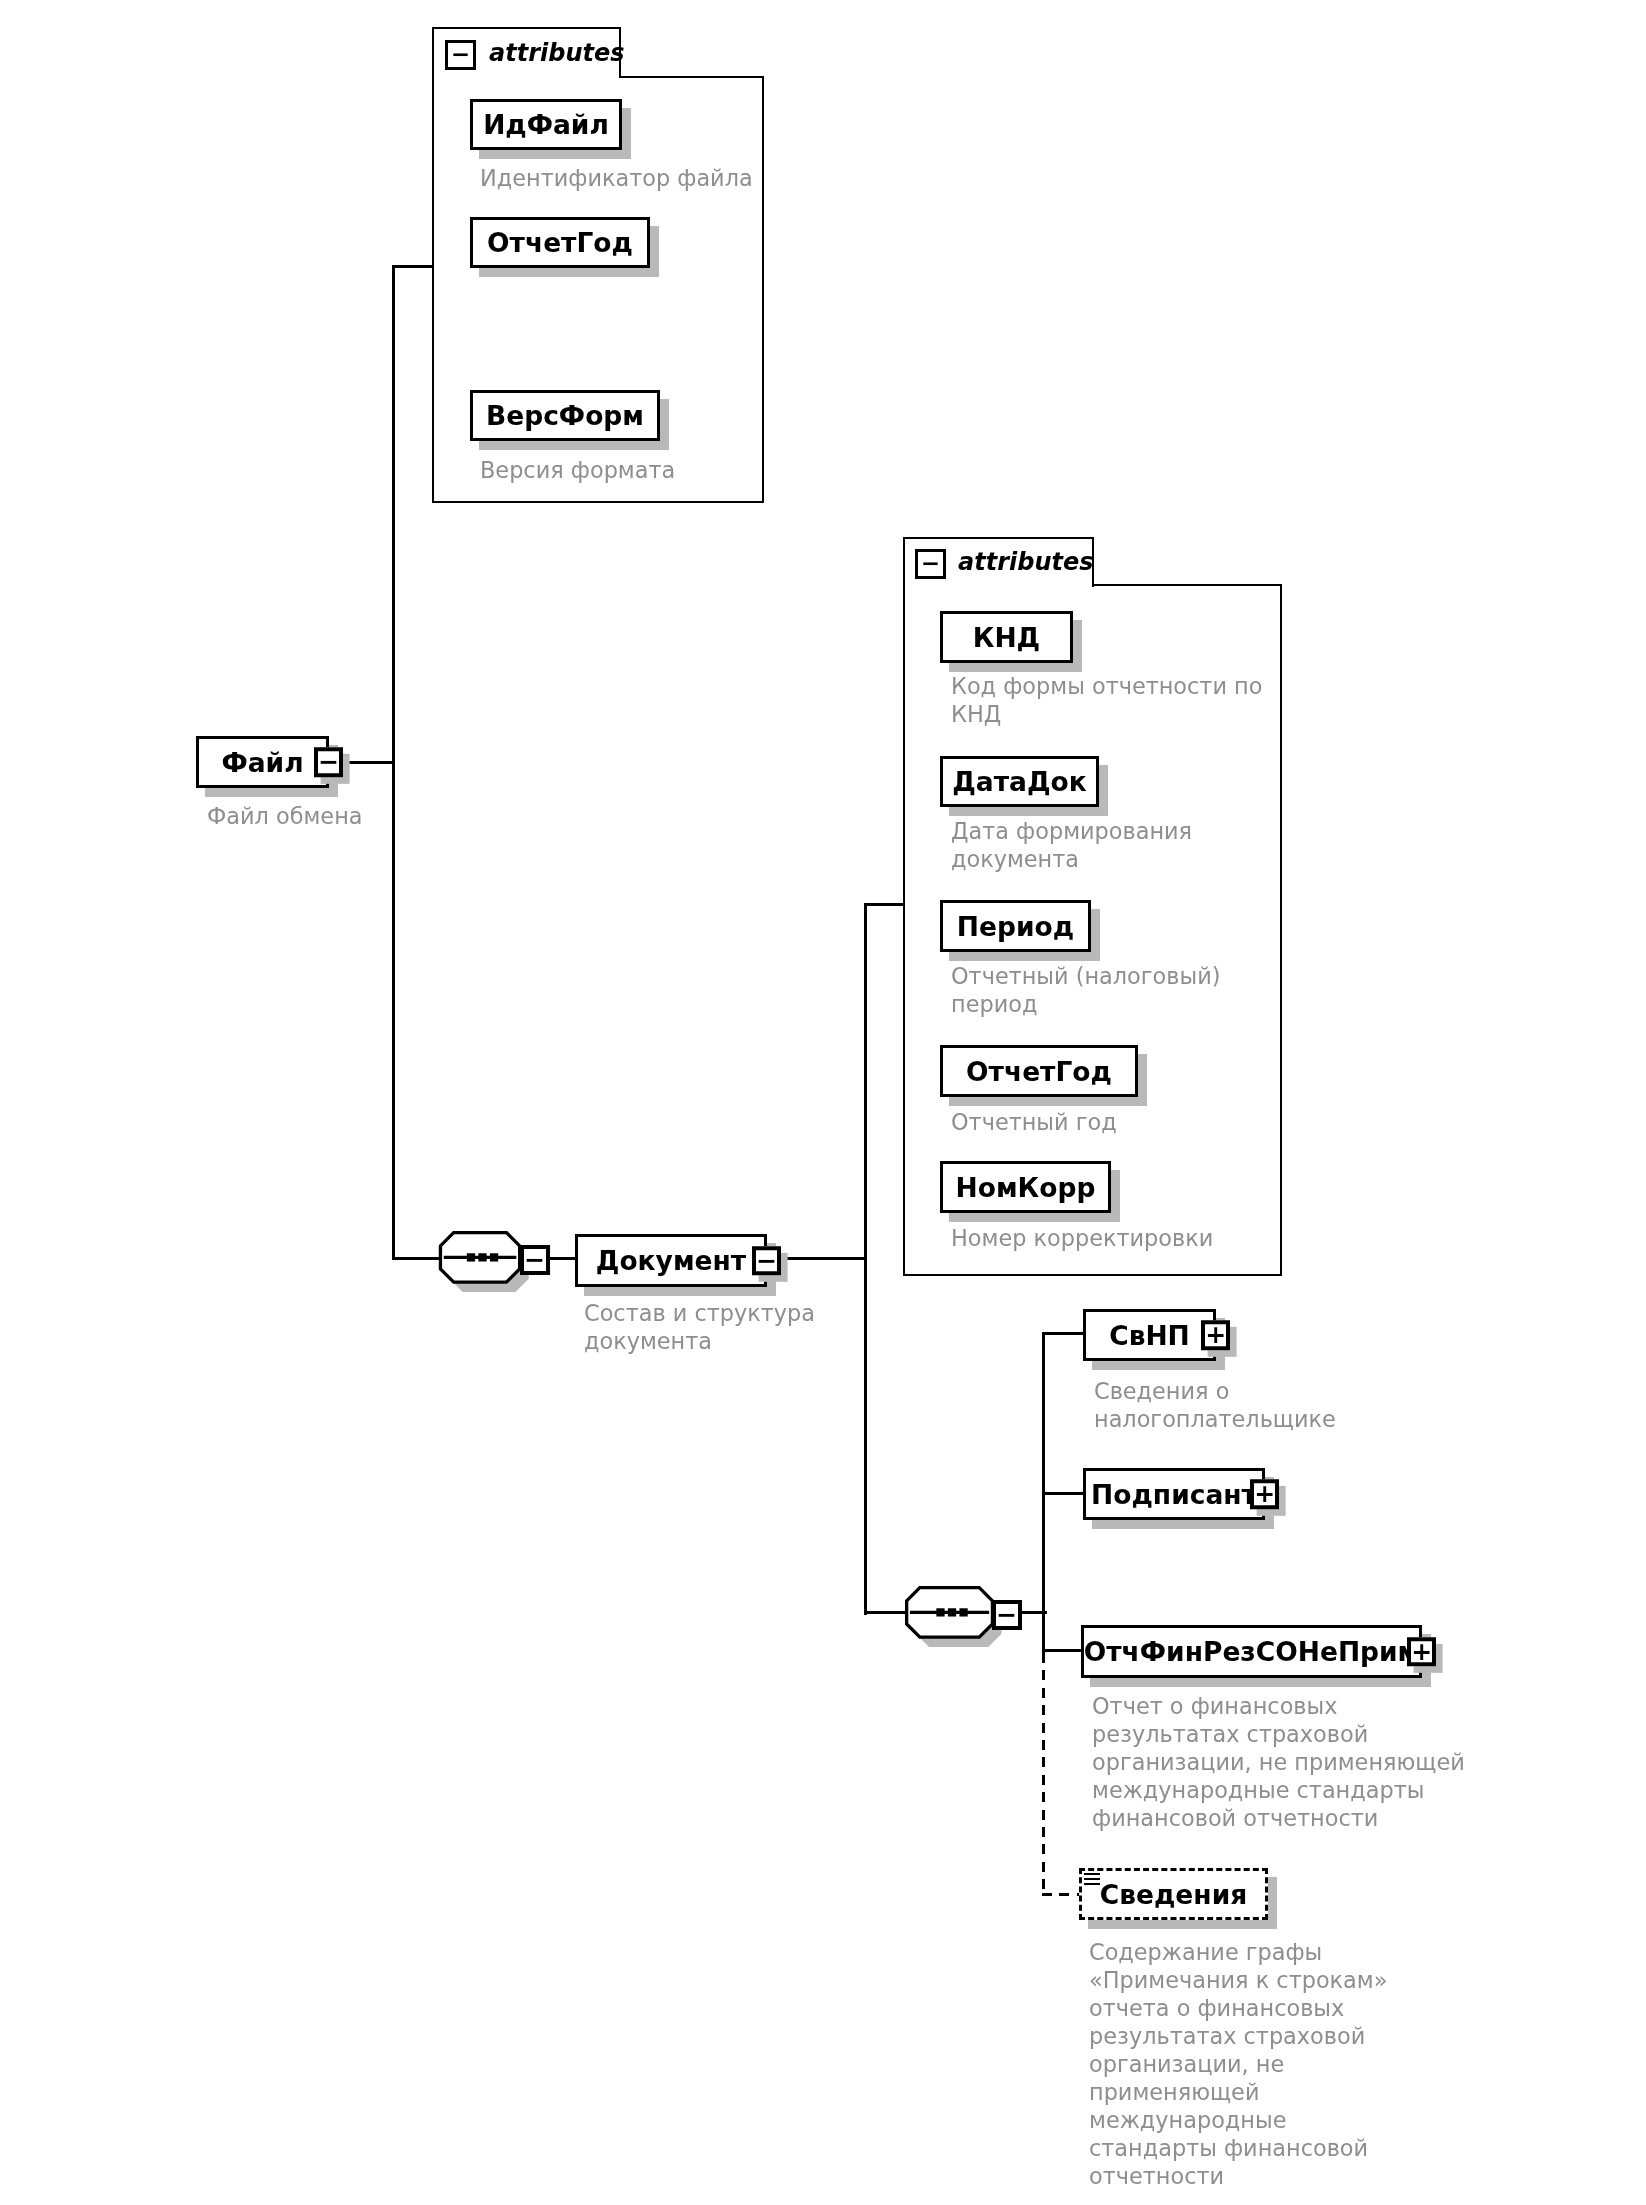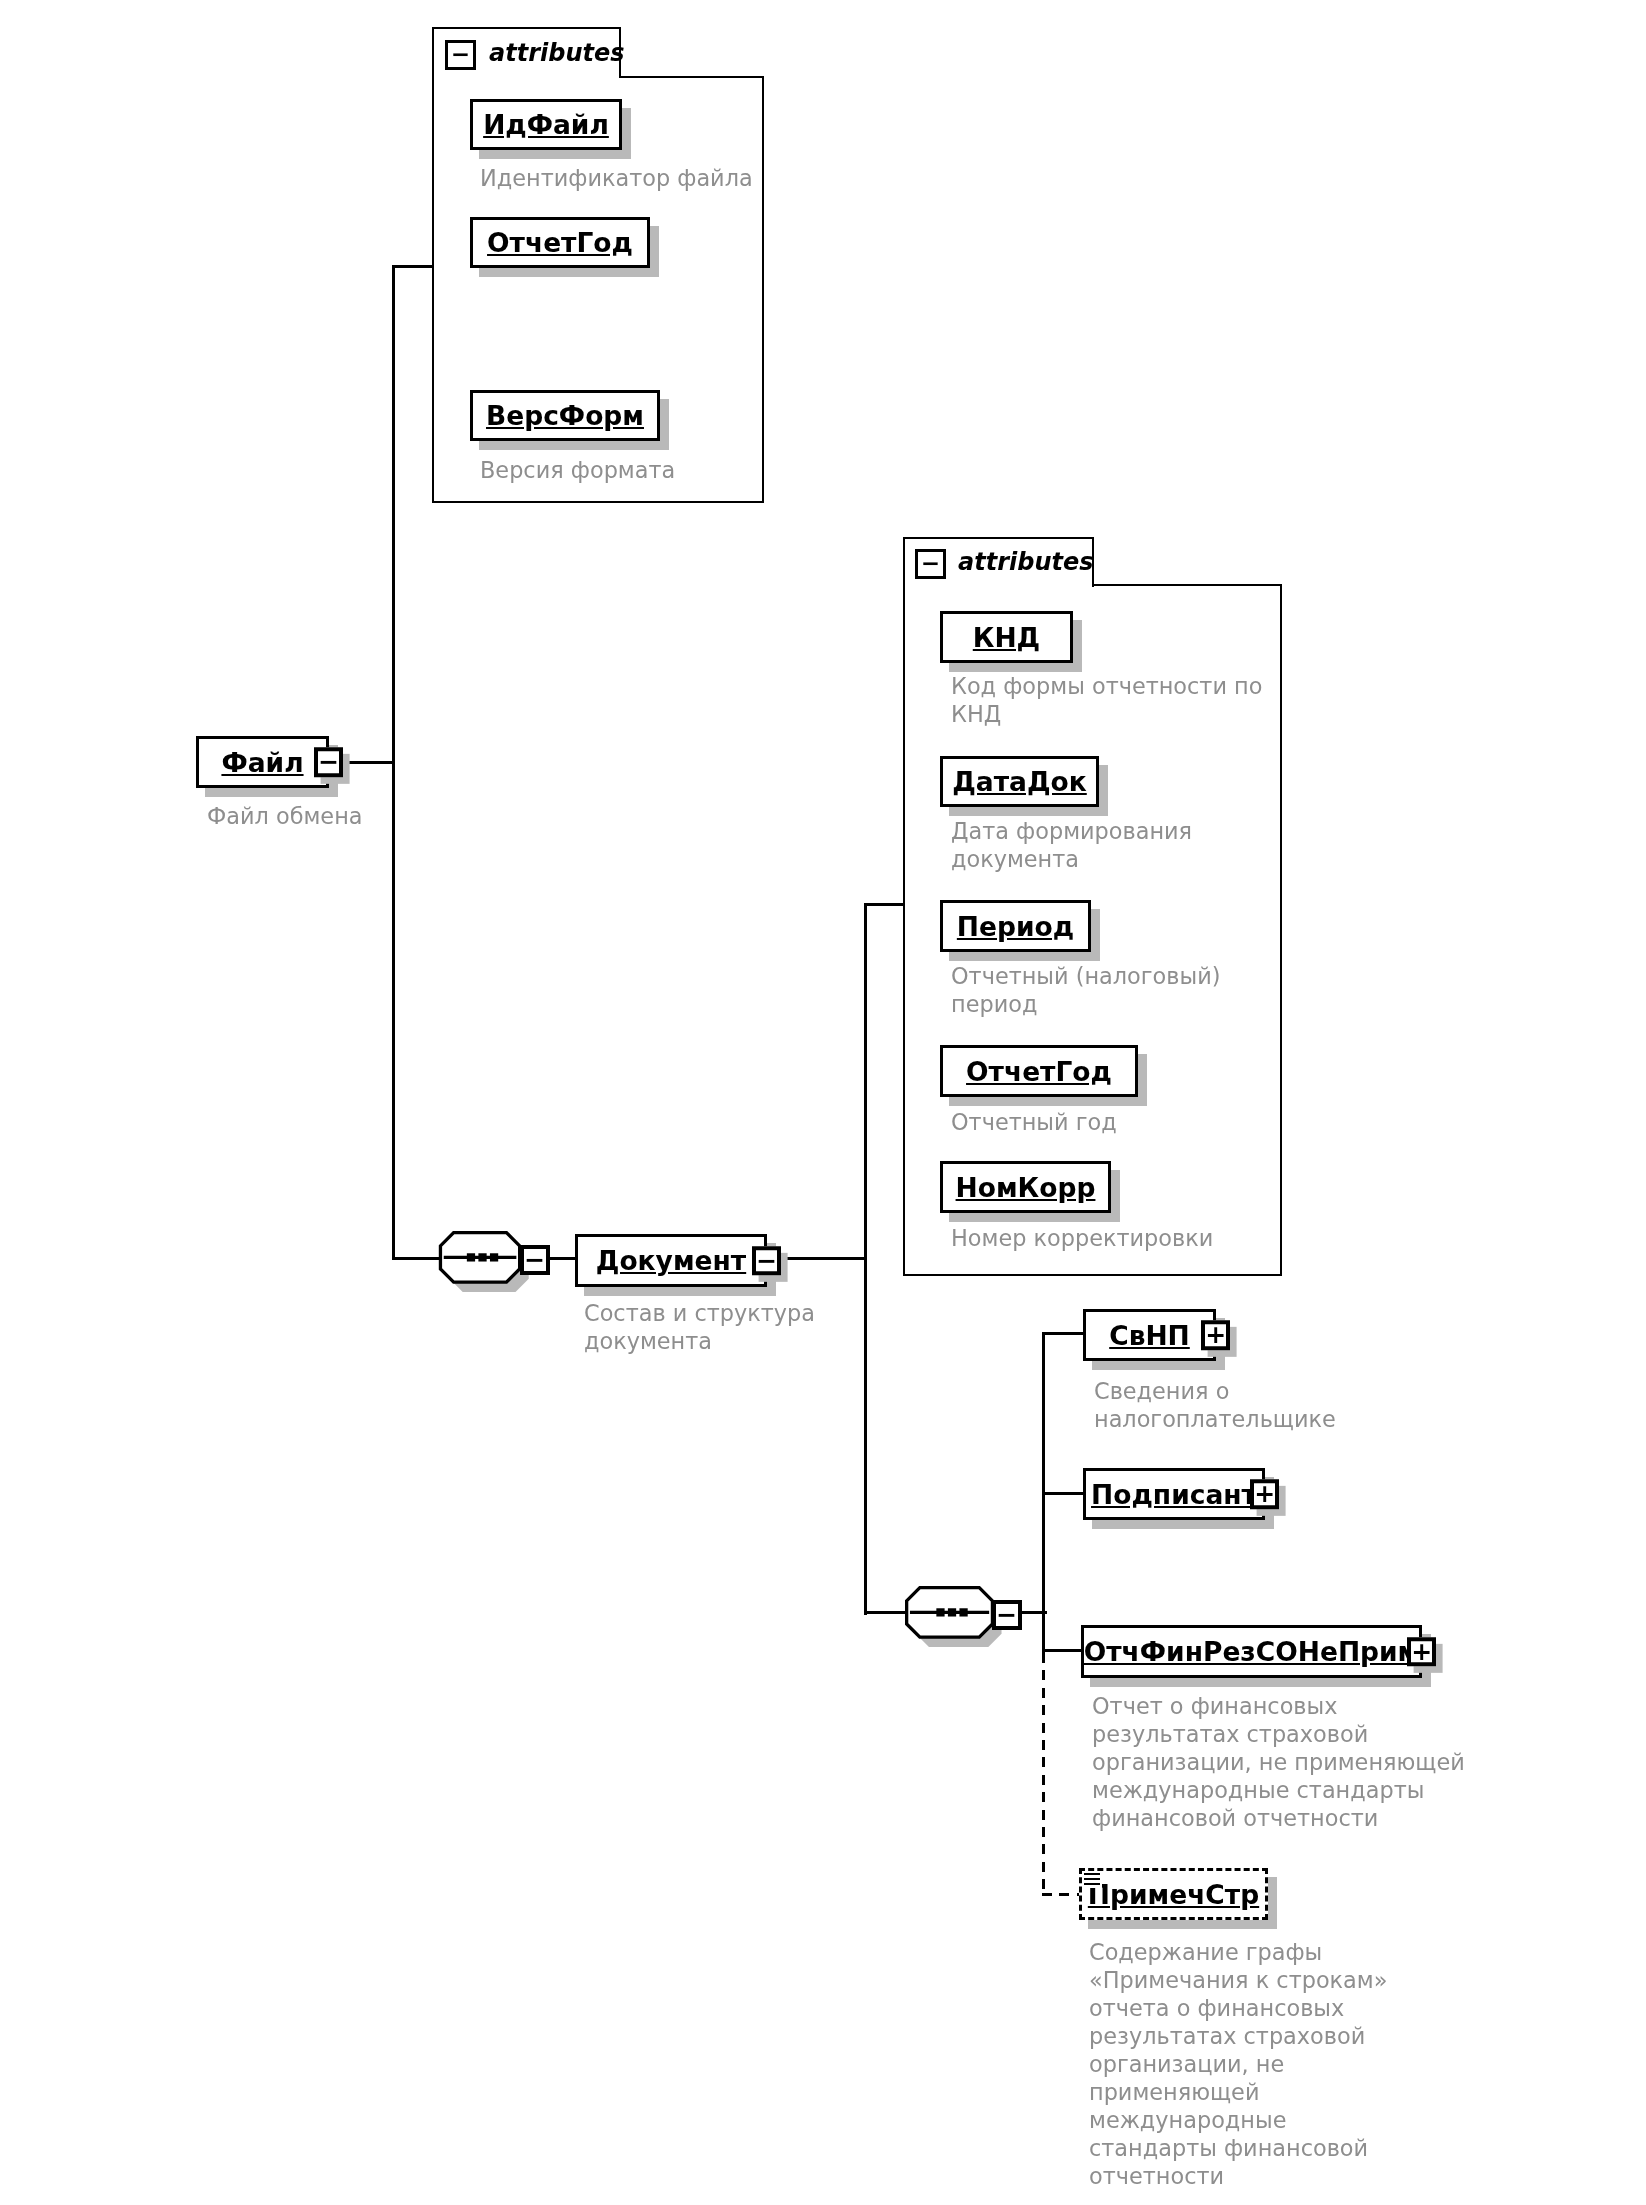--- a/index.html
+++ b/index.html
@@ -9,21 +9,21 @@
   }
   
   .hline{position:absolute;height:3.3px;background:#000;}
   .vline{position:absolute;width:3.3px;background:#000;}
   .hdash{position:absolute;height:3.3px;background:repeating-linear-gradient(to right,#000 0 10px,transparent 10px 17.4px);}
   .vdash{position:absolute;width:3.3px;background:repeating-linear-gradient(to bottom,#000 0 10px,transparent 10px 17.4px);}
   
   .el{
     position:absolute;background:#fff;border:3.3px solid #000;
     box-shadow:9px 9px 0 #b9b9b9;z-index:3;
-    display:flex;align-items:center;justify-content:center;box-sizing:border-box;text-decoration:underline;
+    display:flex;align-items:center;justify-content:center;box-sizing:border-box;
   }
   .el.dashed{border:3.3px dashed #000;}
   .el-name{font-weight:bold;font-size:26.5px;color:#000;white-space:nowrap;}
   
   .exp{
     position:absolute;background:#fff;border:4.1px solid #000;z-index:4;
     width:21.5px;height:21.5px;display:flex;align-items:center;justify-content:center;
     font-weight:bold;font-size:25px;line-height:21.5px;color:#000;box-sizing:content-box;
   }
   .exp-side{right:-17.4px;top:50%;transform:translateY(-50%);box-shadow:6.6px 6.6px 0 #b9b9b9;}
@@ -178,21 +178,21 @@
     <span class="el-name">ОтчФинРезСОНеПрим</span>
     <div class="exp exp-side">+</div>
   </div>
   <div class="desc" style="left:1092px;top:1692px">Отчет о финансовых
 результатах страховой
 организации, не применяющей
 международные стандарты
 финансовой отчетности</div>
 
   <div class="el dashed" style="left:1079px;top:1868px;width:189px;height:52px">
-    <span class="el-name">ПримечСтр</span>
+    <span class="el-name">Сведения</span>
     <div class="txt-icon" style="left:1.7px;top:1.7px"></div>
   </div>
   <div class="desc" style="left:1089px;top:1938px">Содержание графы
 «Примечания к строкам»
 отчета о финансовых
 результатах страховой
 организации, не
 применяющей
 международные
 стандарты финансовой

